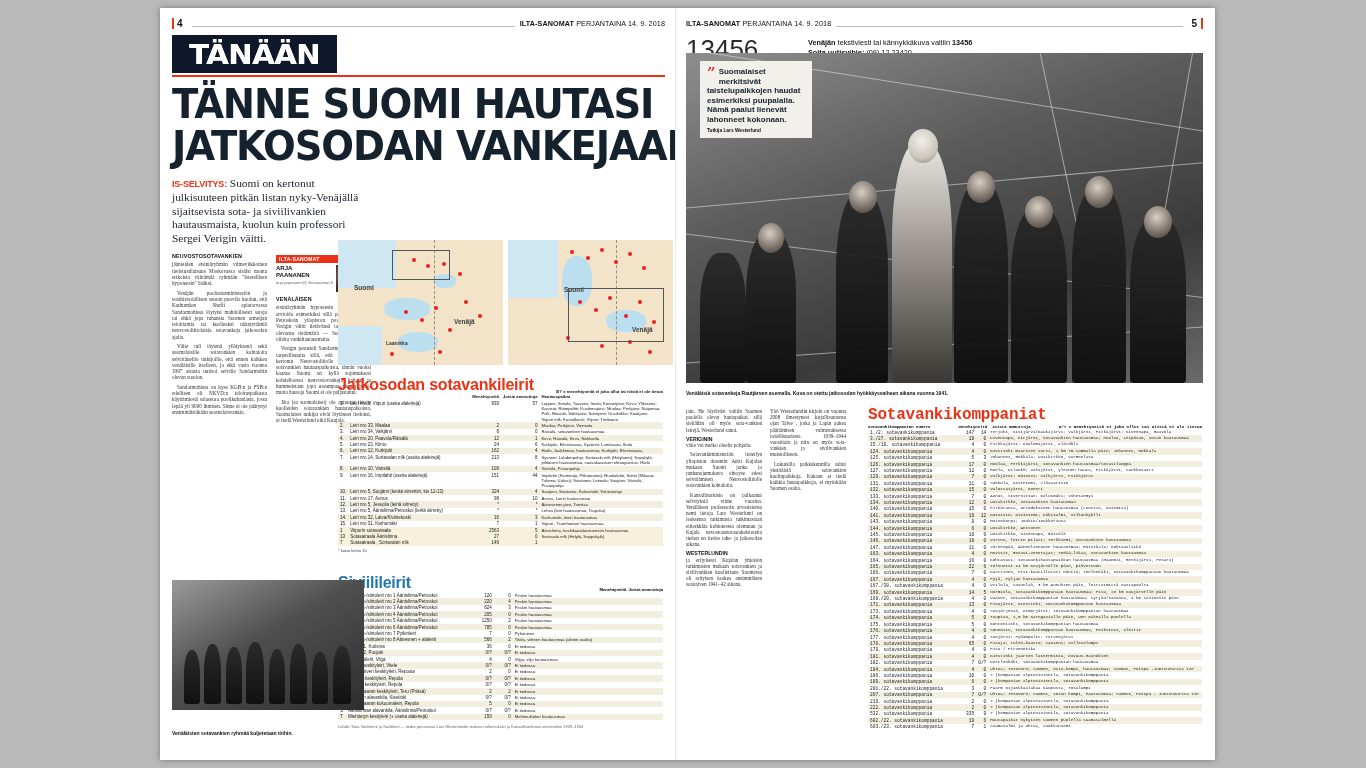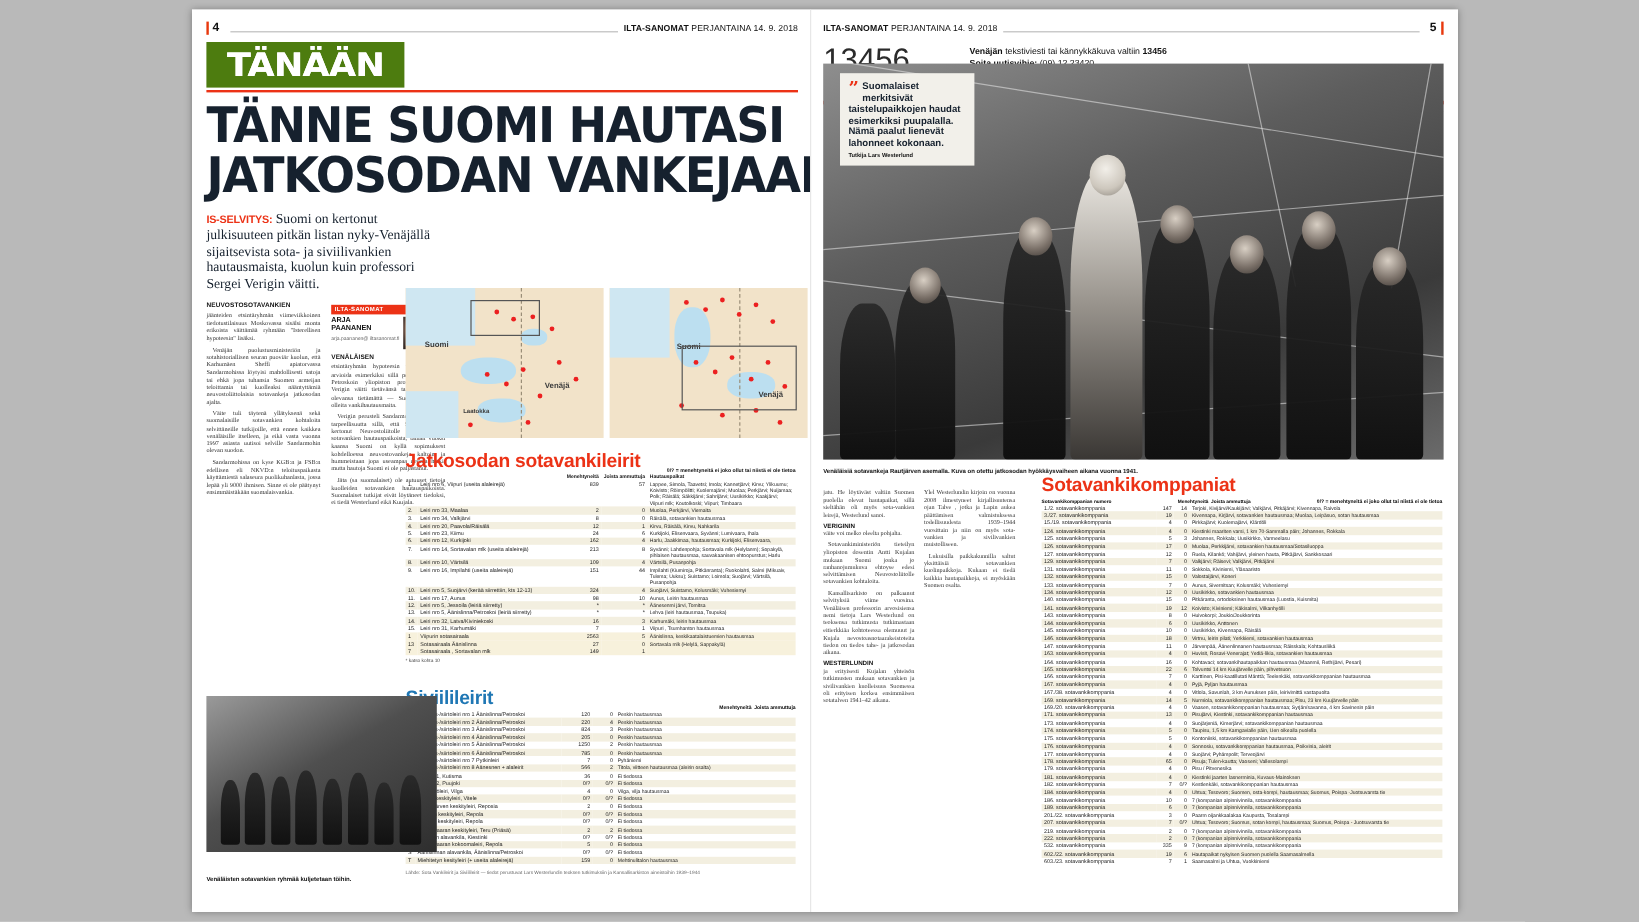--- a/index.html
+++ b/index.html
@@ -30,21 +30,21 @@
   }
   .folio-num.right { border-left: none; border-right: 2px solid #e8380d; }
   .folio-rule { flex: 1; border-bottom: 1px solid #bdbdbd; height: 7px; margin: 0 5px; }
   .folio-text { font-size: 7.2px; letter-spacing: .1px; color: #111; white-space: nowrap; }
   .folio-text b { font-weight: bold; }
 
   
   .banner-wrap { margin-top: 5px; position: relative; height: 42px; }
   .banner-red {
     position: absolute; left: 0; top: 0;
-    width: 165px; height: 38px; background: #4d7c0f;
+    width: 165px; height: 38px; background: #0f172a;
     display: flex; align-items: center; justify-content: center;
   }
   .banner-red span {
     color: #fff; font-weight: bold; font-size: 27px;
     letter-spacing: -0.5px; font-family: "DejaVu Sans", sans-serif;
     transform: scaleX(1.08); text-shadow: 0 0 0 #fff;
   }
   .banner-underline {
     position: absolute; left: 0; bottom: 0; width: 100%;
     height: 2.5px; background: #ec3216;
@@ -704,21 +704,21 @@
         </div>
       </div>
       <div class="acol">
         <div class="atext">
           <p class="first">Ylel Westerlundin kirjoin on vuonna 2008 ilmestyneet kirjallisuutensa ojan Talve , jotka ja Lapin aukea päättämisen valmistuksessa todellisuudesta 1939–1944 vuosittain ja niin on myös sota-vankien ja sivilivankien muistolliseen.</p>
           <p>Lukuisilla paikkakunnilla saltut yksittäisiä sotavankien kuolinpaikkoja. Kukaan ei tiedä kaikkia hautapaikkoja, ei myöskään Suomen osalta.</p>
         </div>
       </div>
     </div>
 
-    <div class="tbl-wrap" style="left:192px; top:388px; width:334px;">
+    <div class="tbl-wrap" style="left:192px; top:398px; width:334px;font-family:Liberation Mono, monospace;">
       <div class="tbl-title">Sotavankikomppaniat</div>
       <div style="display:flex;justify-content:space-between;align-items:flex-end;margin-top:1px;">
         <div style="font-size:4px;font-weight:bold;">Sotavankikomppanian numero</div>
         <div style="font-size:4px;font-weight:bold;text-align:right;">
           <span>Menehtyneitä</span>
           &nbsp;<span>Joista ammuttuja</span>
         </div>
         <div style="font-size:4.2px;font-weight:bold;">0/? = menehtyneitä ei joko ollut tai niistä ei ole tietoa</div>
       </div>
       <table class="tbl">

